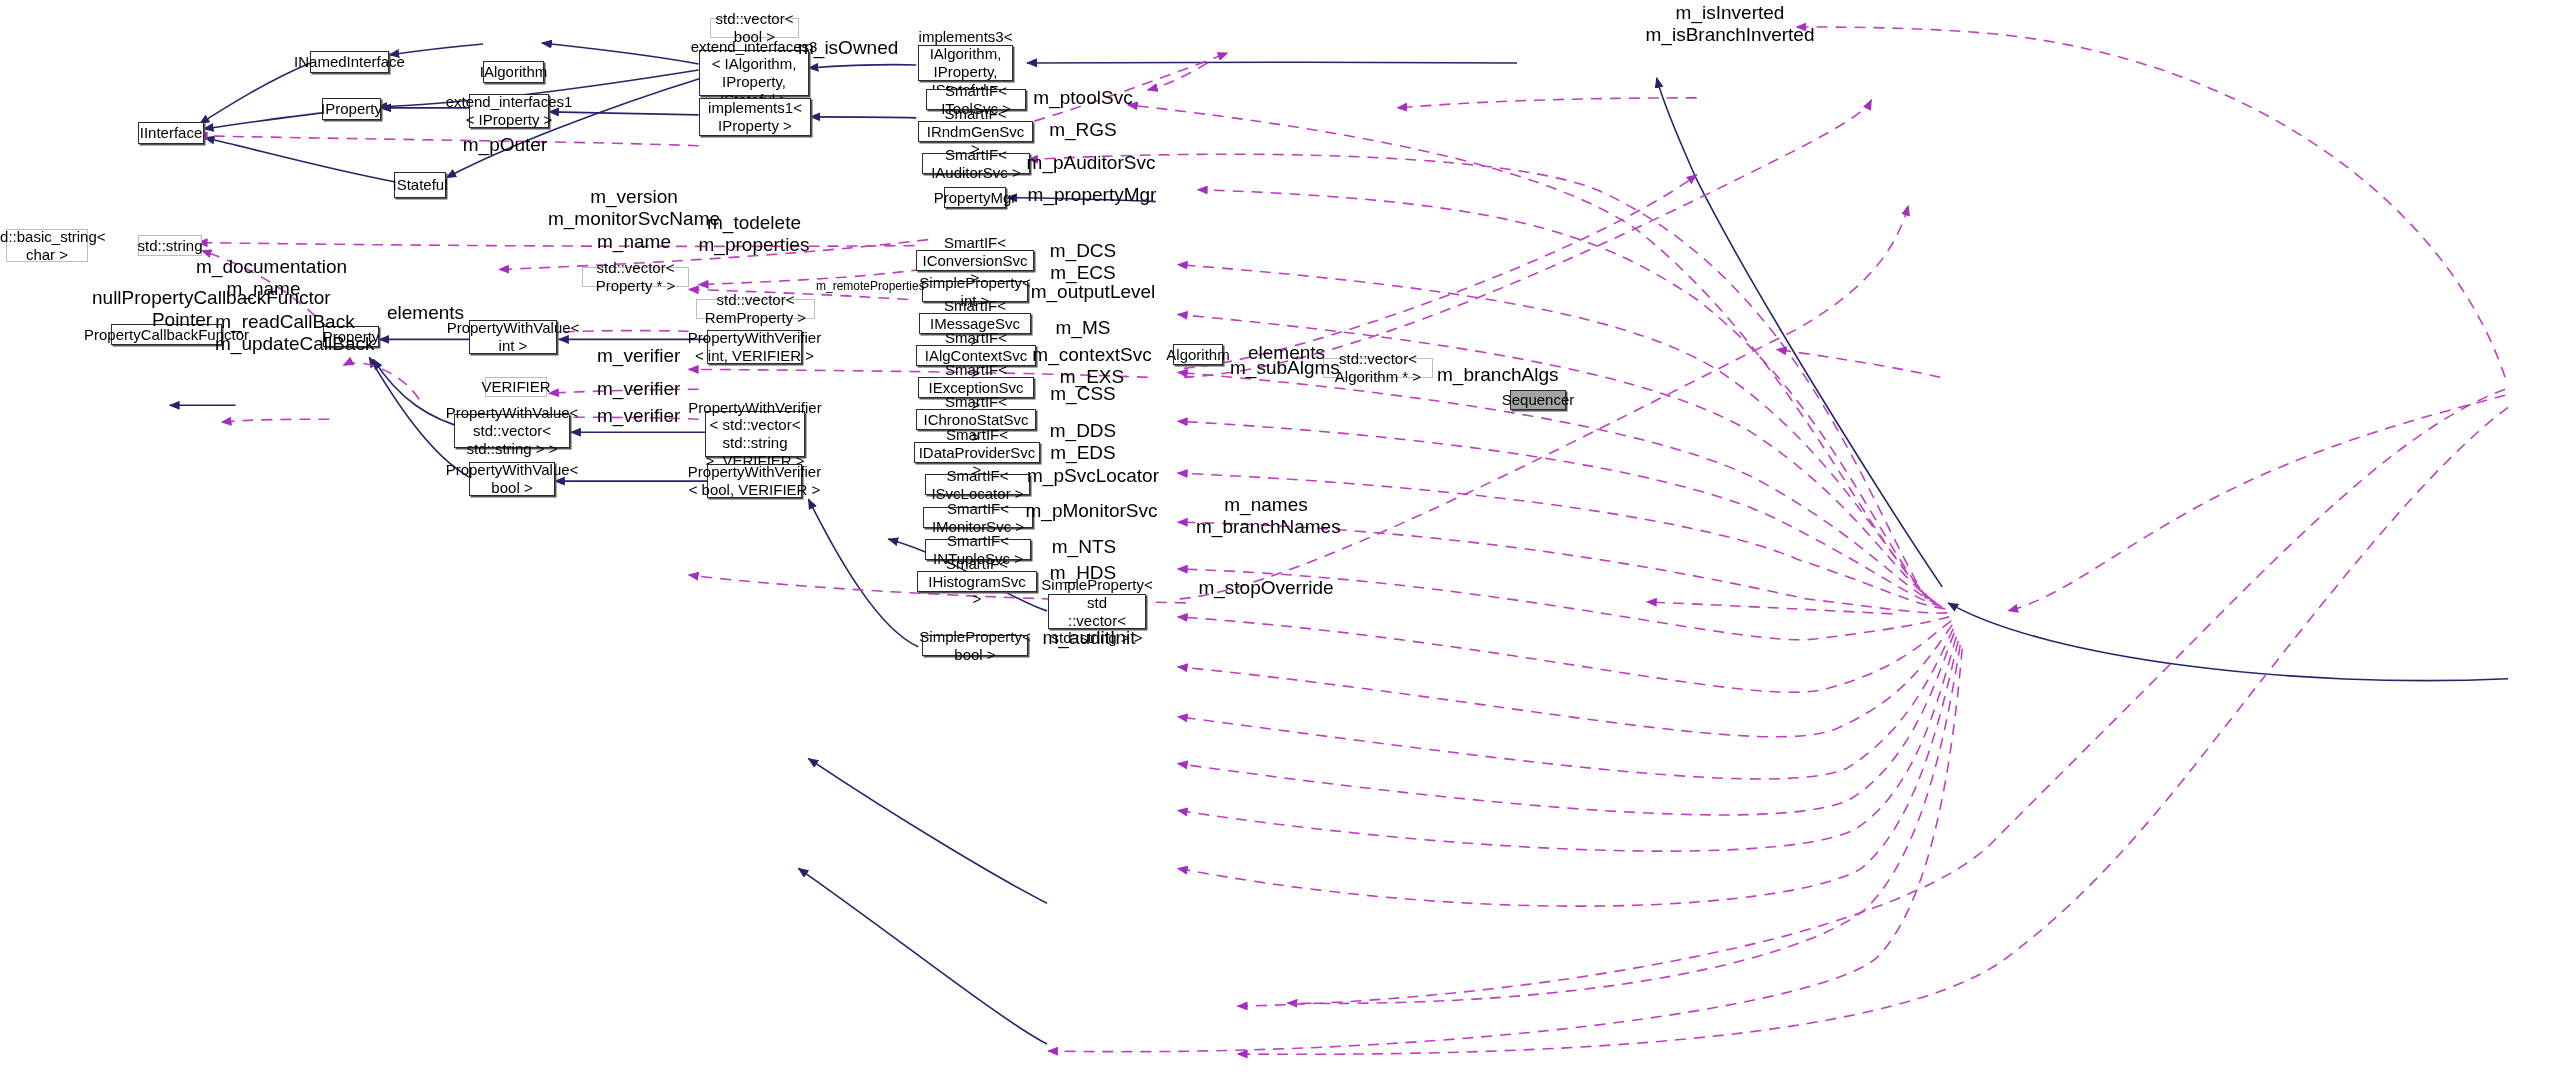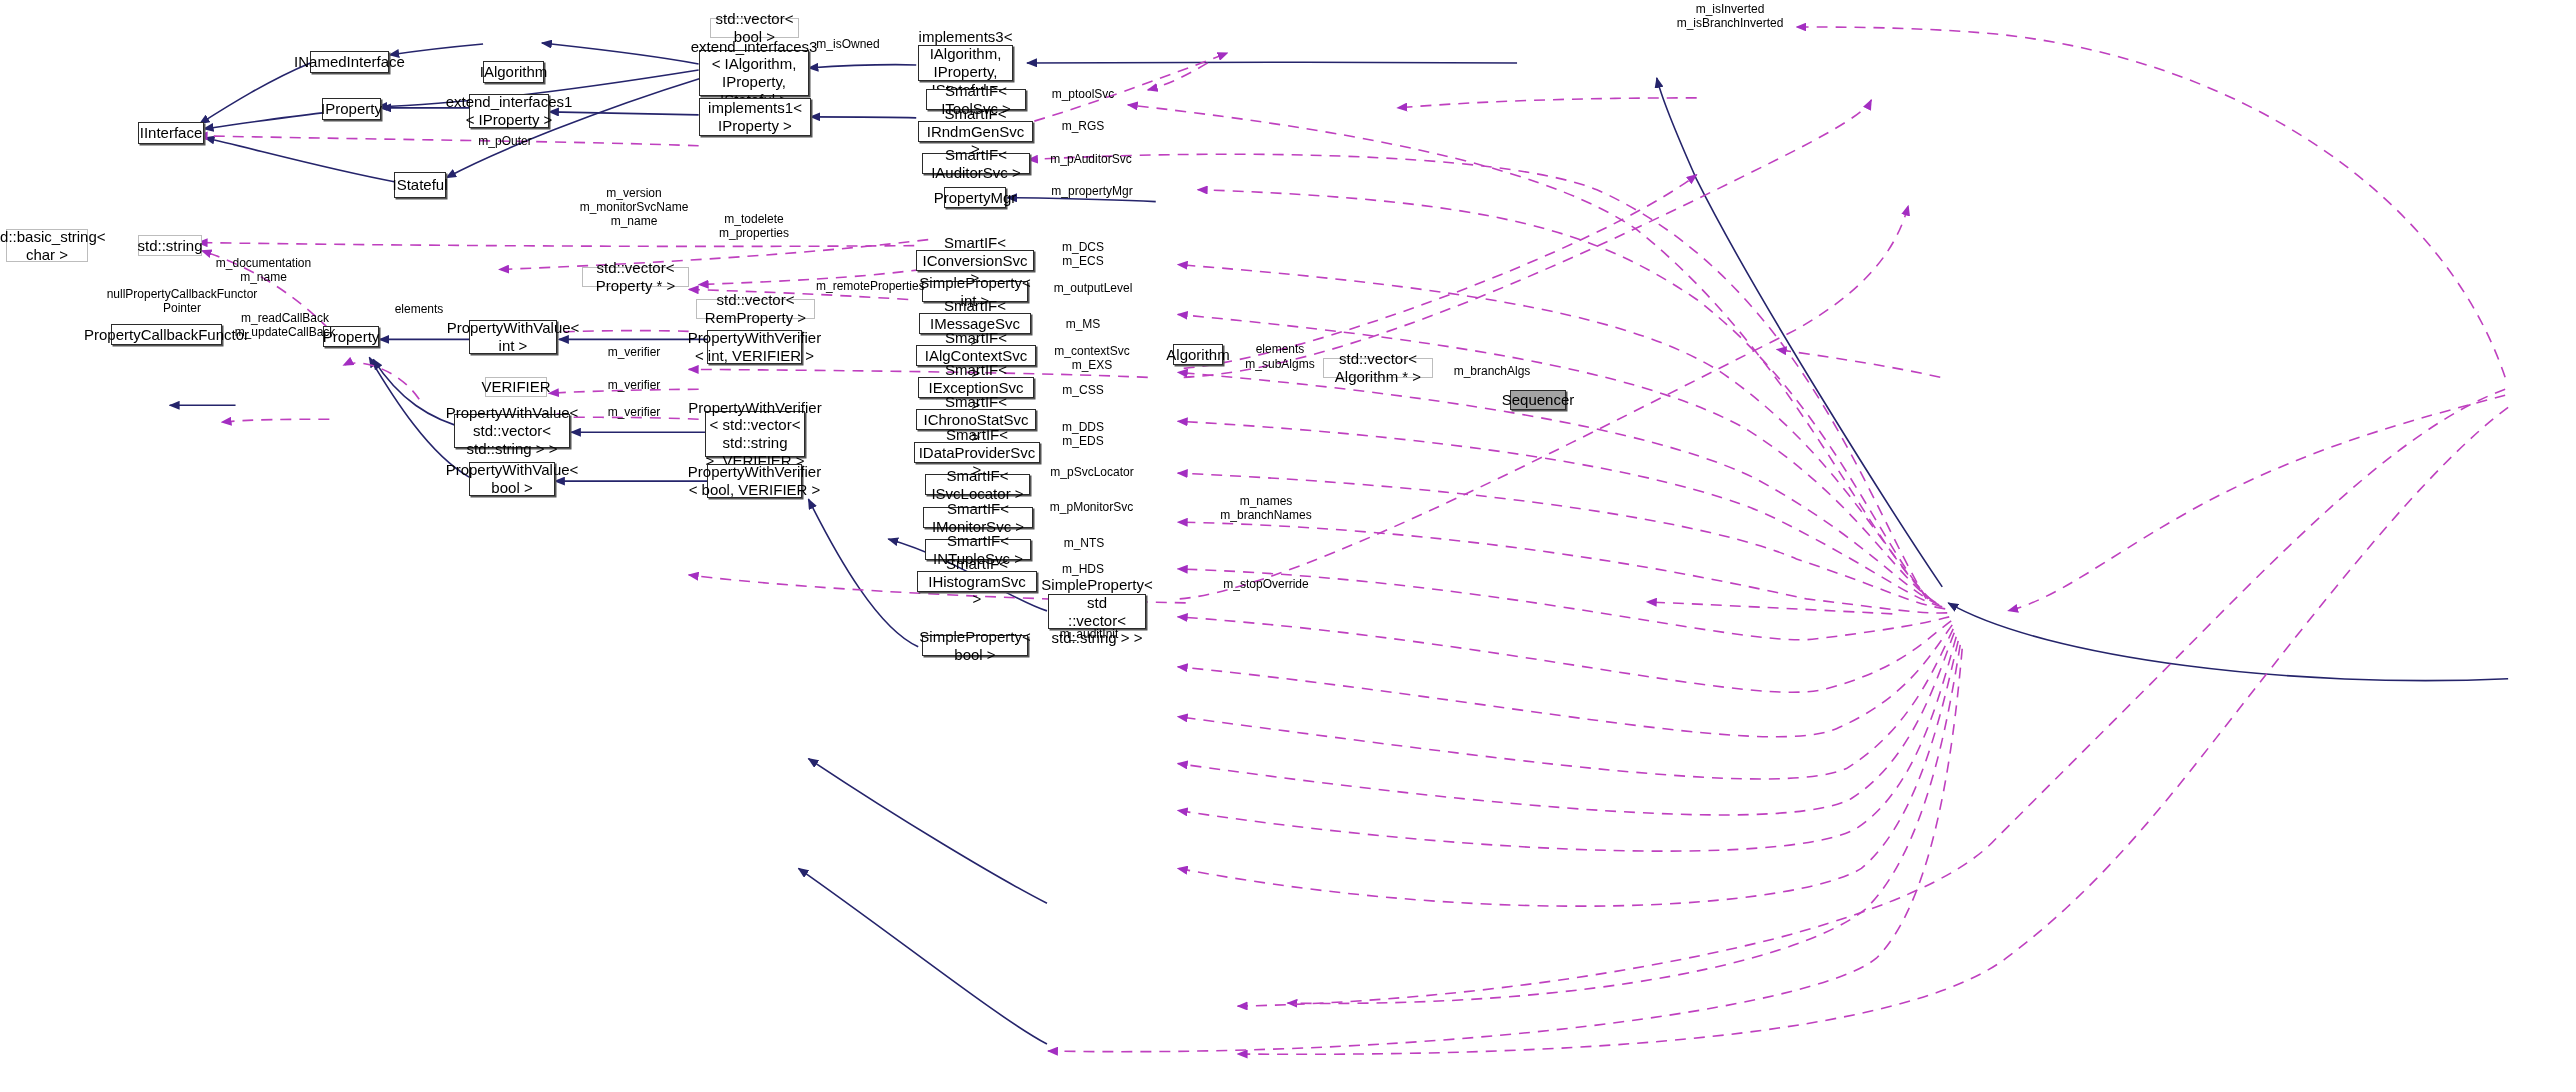--- a/index.html
+++ b/index.html
@@ -23,21 +23,21 @@
     z-index:3;
   }
   
   .node.solid{border:1px solid #2b2b2b;box-shadow:1.5px 1.5px 0 0 #555;}
   
   .node.light{border:1px solid #bdbdbd;box-shadow:none;}
   .node.current{background:#a3a3a3;border:1px solid #2b2b2b;box-shadow:1.5px 1.5px 0 0 #555;}
   .elabel{
     position:absolute;
     font-family:"Liberation Sans", sans-serif;
-    font-size:12px;
+    font-size:19px;
     color:#000000;
     line-height:1.18;
     white-space:pre-line;
     text-align:center;
     z-index:4;
     pointer-events:none;
   }
 </style>
 </head>
 <body>

